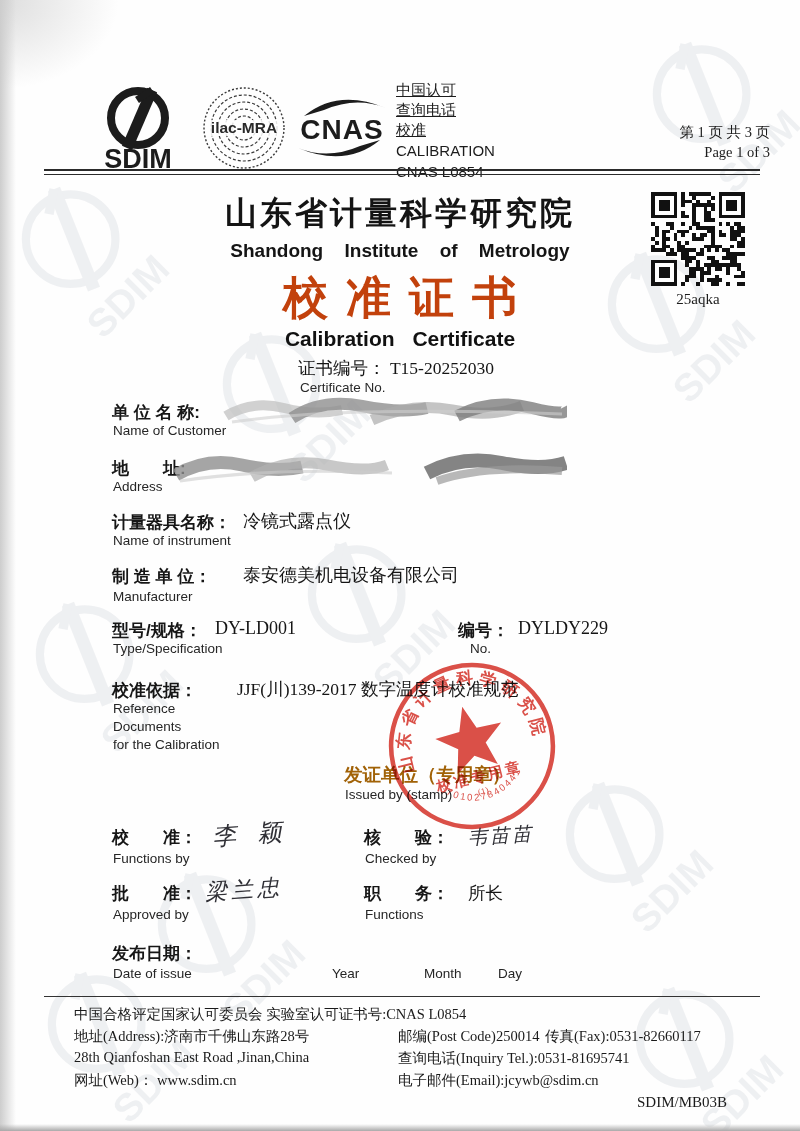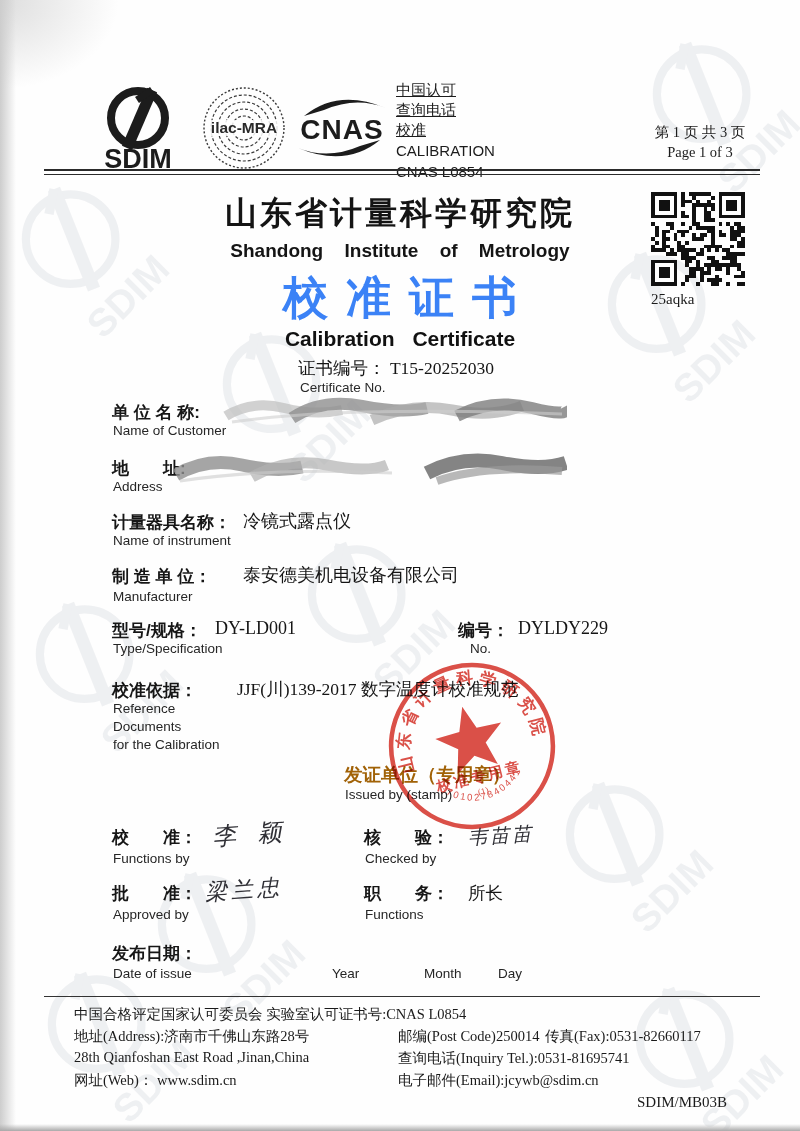--- a/index.html
+++ b/index.html
@@ -13,32 +13,32 @@
   .edge-corner{left:0;top:0;width:120px;height:90px;background:radial-gradient(ellipse at 0 0,rgba(160,160,160,.35),rgba(255,255,255,0) 70%);}
 
   
   .wm{position:absolute;width:150px;height:165px;opacity:.13;color:#8b95a5;transform:rotate(-45deg);pointer-events:none;}
 
   
   .rule-top{left:44px;top:169px;width:716px;height:3px;border-top:2.5px solid #2b2b2b;border-bottom:1.5px solid #2b2b2b;}
   .accr{left:396px;top:80px;line-height:20px;font-size:15px;}
   .accr .cn{font-family:"Liberation Serif",serif;text-decoration:underline;}
   .accr .en{font-weight:normal;font-size:15px;line-height:21px;}
-  .pageinfo{left:630px;top:122px;width:140px;text-align:center;font-family:"Liberation Serif",serif;font-size:14.5px;line-height:20px;}
+  .pageinfo{left:630px;top:122px;width:140px;text-align:right;font-family:"Liberation Serif",serif;font-size:14.5px;line-height:20px;}
 
   
   .inst-cn{left:0;top:192px;width:800px;text-align:center;font-family:"Liberation Serif","DejaVu Serif",serif;
            font-size:32px;font-weight:bold;letter-spacing:3px;color:#141414;}
   .inst-en{left:0;top:240px;width:800px;text-align:center;font-size:19px;font-weight:bold;word-spacing:16px;color:#141414;}
-  .cert-cn{left:0;top:268px;width:800px;text-align:center;font-size:45px;font-weight:800;letter-spacing:18px;padding-left:18px;box-sizing:border-box;color:#3b82f6;}
+  .cert-cn{left:0;top:268px;width:800px;text-align:center;font-size:45px;font-weight:800;letter-spacing:18px;padding-left:18px;box-sizing:border-box;color:#c2410c;}
   .cert-en{left:0;top:327px;width:800px;text-align:center;font-size:21px;font-weight:bold;word-spacing:12px;color:#111;}
   .certno{left:298px;top:356px;font-family:"Liberation Serif",serif;font-size:17.5px;color:#151515;}
   .certno-en{left:300px;top:380px;font-size:13.5px;color:#2a2a2a;}
   .qr-wrap{left:651px;top:192px;width:94px;}
-  .qr-cap{width:94px;font-family:"Liberation Serif",serif;font-size:15px;margin-top:1px;}
+  .qr-cap{width:94px;text-align:center;font-family:"Liberation Serif",serif;font-size:15px;margin-top:1px;}
 
   
   .flabel{font-size:17px;font-weight:bold;color:#161616;}
   .flabel-en{font-size:13.5px;color:#262626;}
   .fvalue{font-family:"Liberation Serif","DejaVu Serif",serif;font-size:18px;color:#151515;}
 
   .scribble{position:absolute;}
 
   
   .stamp{left:383px;top:657px;width:178px;height:178px;transform:rotate(-14deg);mix-blend-mode:multiply;opacity:.88;}

